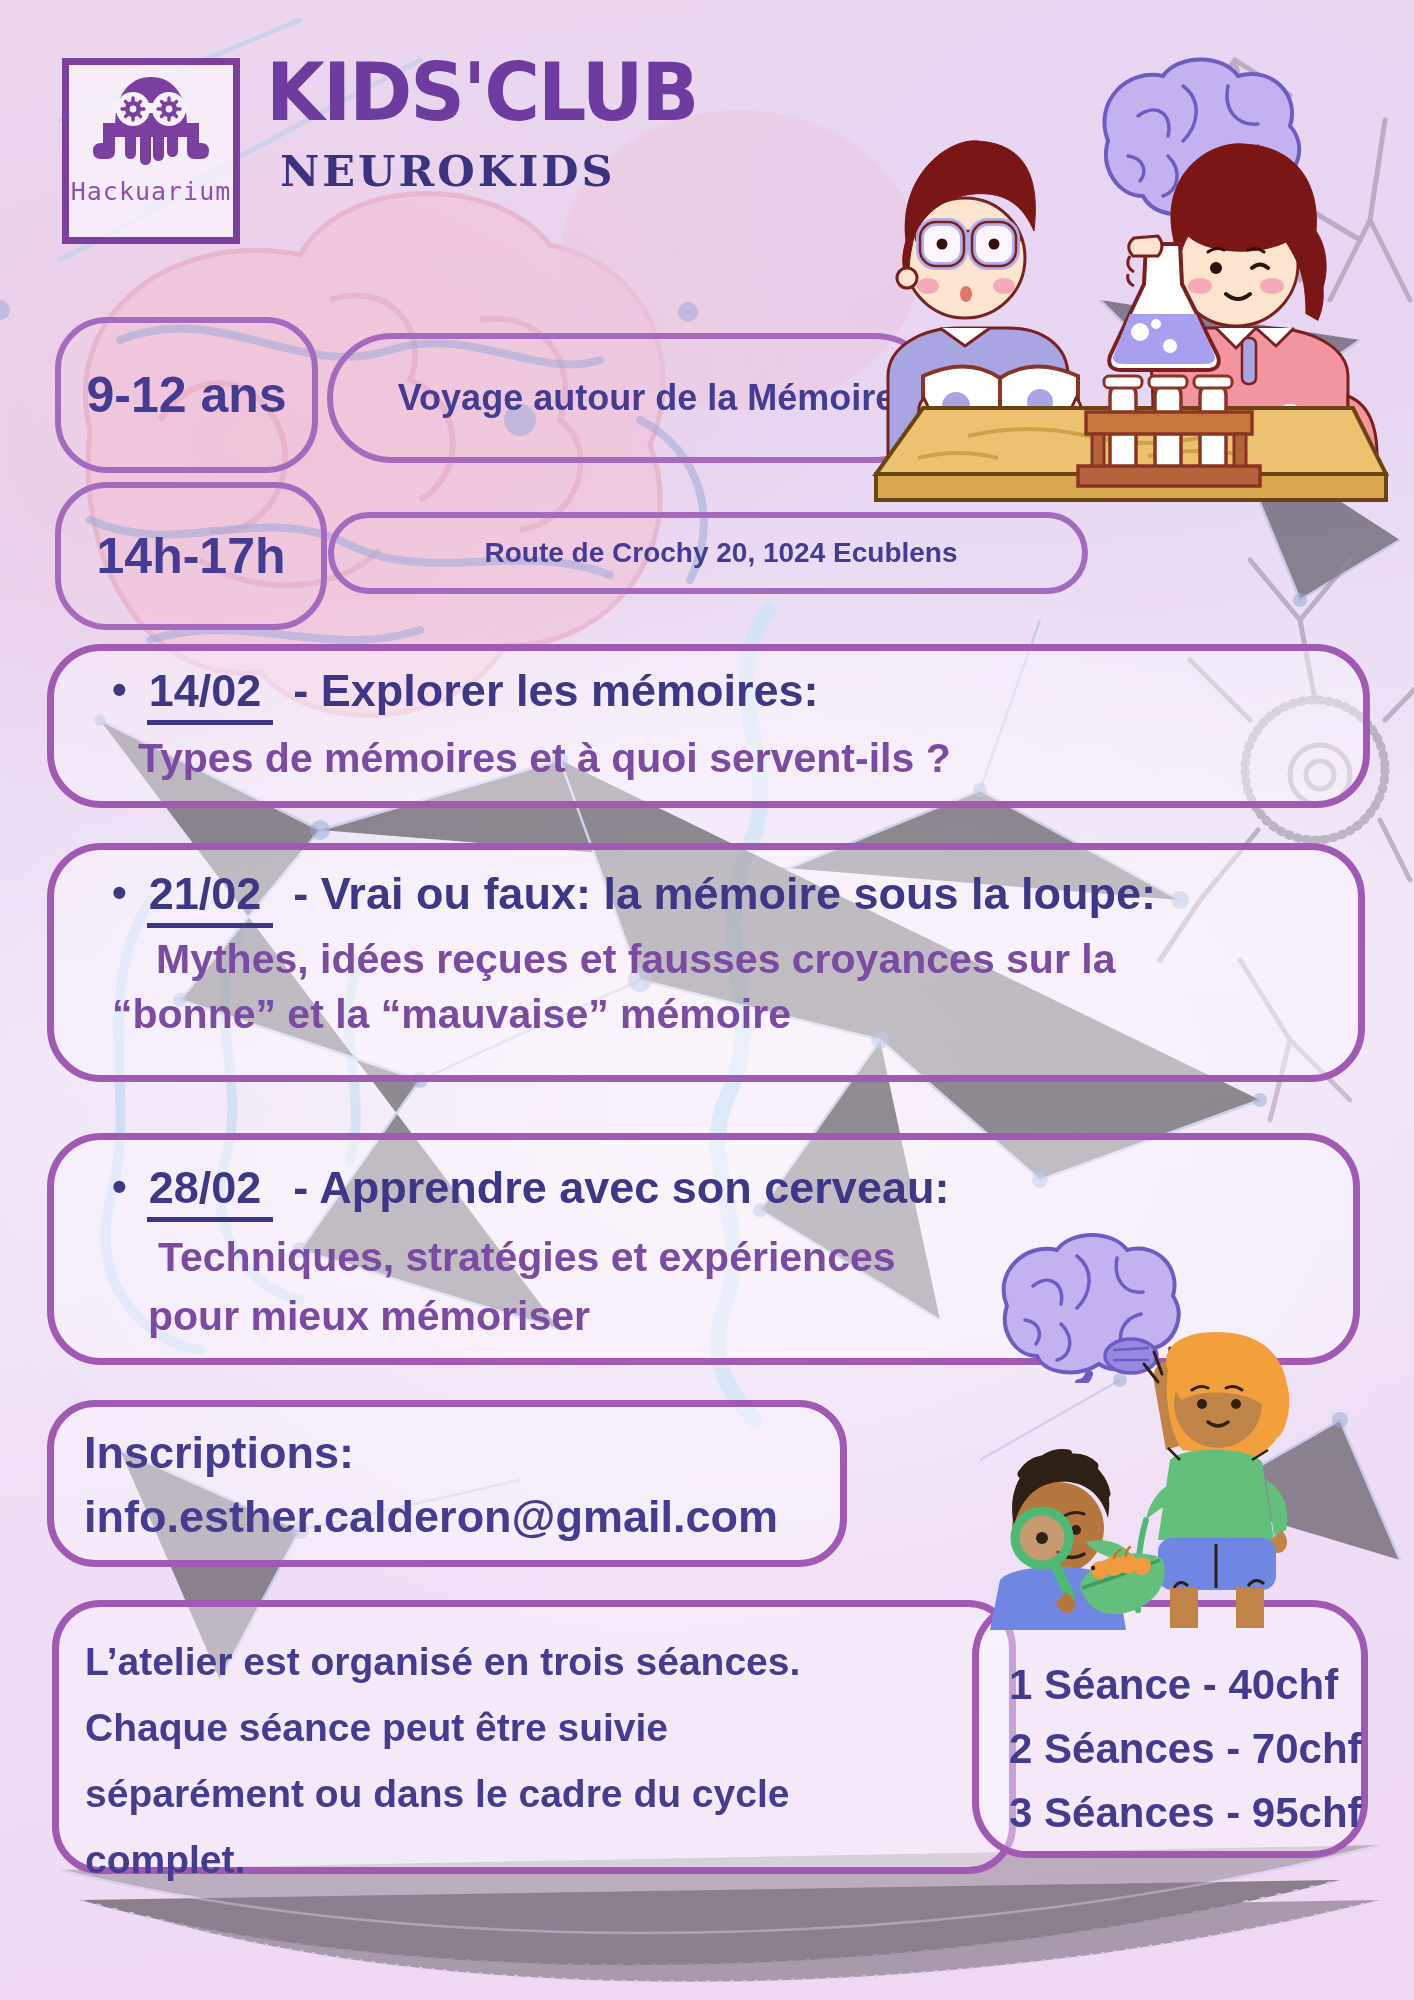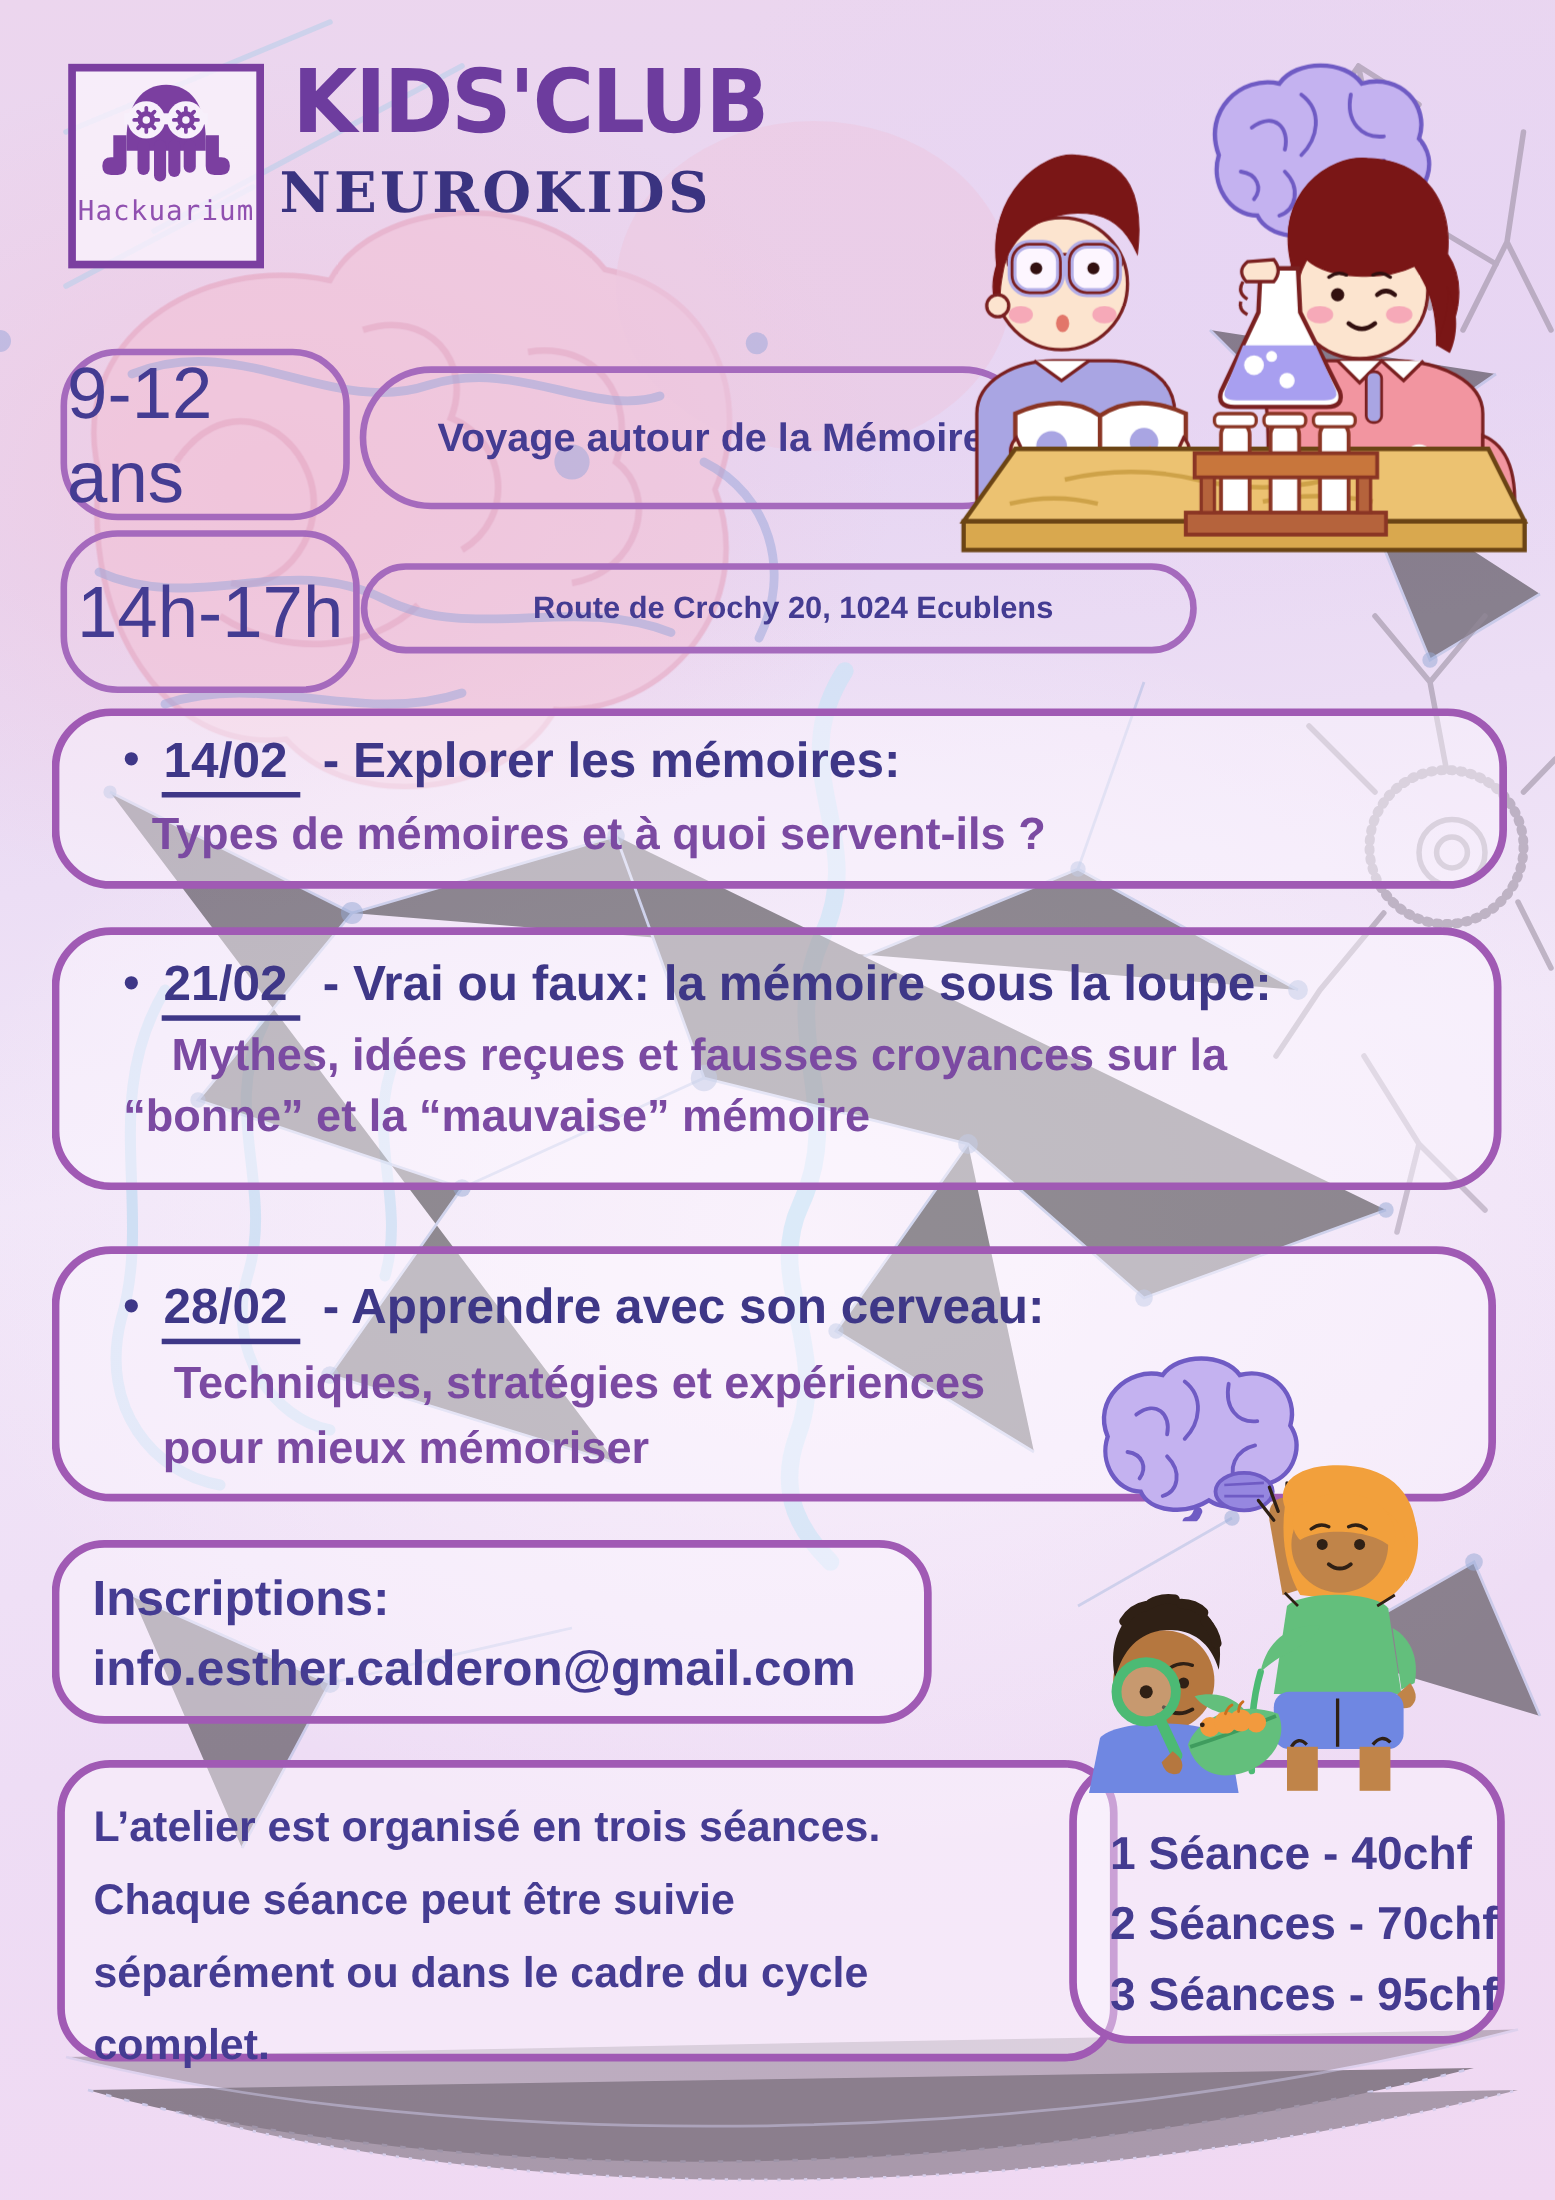--- a/index.html
+++ b/index.html
@@ -21,28 +21,28 @@
   .pill{border:6px solid #a express;}
   .pill{border:6px solid #a56abd;border-radius:60px;background:transparent;display:flex;align-items:center;justify-content:center;}
 
   .logo-box{position:absolute;left:62px;top:58px;width:178px;height:186px;z-index:2;
     border:7px solid #7b3fa0;background:rgba(250,244,252,0.78);box-sizing:border-box;
     display:flex;flex-direction:column;align-items:center;gap:2px;}
   .brand{font-family:"DejaVu Sans Mono",monospace;font-size:25px;color:#9050b0;letter-spacing:1px;}
 
   .kids-club{position:absolute;left:266px;top:48px;z-index:2;font-family:"DejaVu Sans",sans-serif;
     font-size:76px;font-weight:800;color:#6d3c9e;letter-spacing:-2px;transform:scaleY(1.05);}
-  .neurokids{position:absolute;left:254px;top:146px;z-index:2;font-family:"DejaVu Serif",serif;
-    font-size:51px;font-weight:800;color:#3a3380;letter-spacing:3px;}
+  .neurokids{position:absolute;left:280px;top:146px;z-index:2;font-family:"DejaVu Serif",serif;
+    font-size:43px;font-weight:800;color:#3a3380;letter-spacing:3px;}
 
   .pill-age{left:55px;top:317px;width:263px;height:156px;border-radius:52px;justify-content:center;}
   .pill-theme{left:327px;top:333px;width:613px;height:130px;border-radius:65px;padding-left:26px;}
   .pill-time{left:55px;top:482px;width:272px;height:148px;border-radius:52px;}
   .pill-addr{left:328px;top:512px;width:760px;height:82px;border-radius:44px;padding-left:26px;}
-  .badge-big{font-size:66px;font-weight:400;color:#443c92;}
+  .badge-big{font-size:50px;font-weight:700;color:#443c92;}
   .badge-med{font-size:36px;font-weight:700;color:#443c92;}
   .badge-addr{font-size:28px;font-weight:700;color:#443c92;}
 
   .session{padding:14px 40px 0 58px;}
   .s1{left:47px;top:644px;width:1323px;height:164px;}
   .s2{left:47px;top:843px;width:1318px;height:239px;padding-top:18px;}
   .s3{left:47px;top:1133px;width:1313px;height:232px;padding-top:22px;}
   .s-title{display:flex;align-items:baseline;gap:20px;color:#3e3787;font-size:45px;font-weight:700;white-space:nowrap;}
   .bullet{font-size:42px;transform:translateY(-2px);}
   .s-date{border-bottom:5px solid #3e3787;padding:0 12px 3px 2px;}

